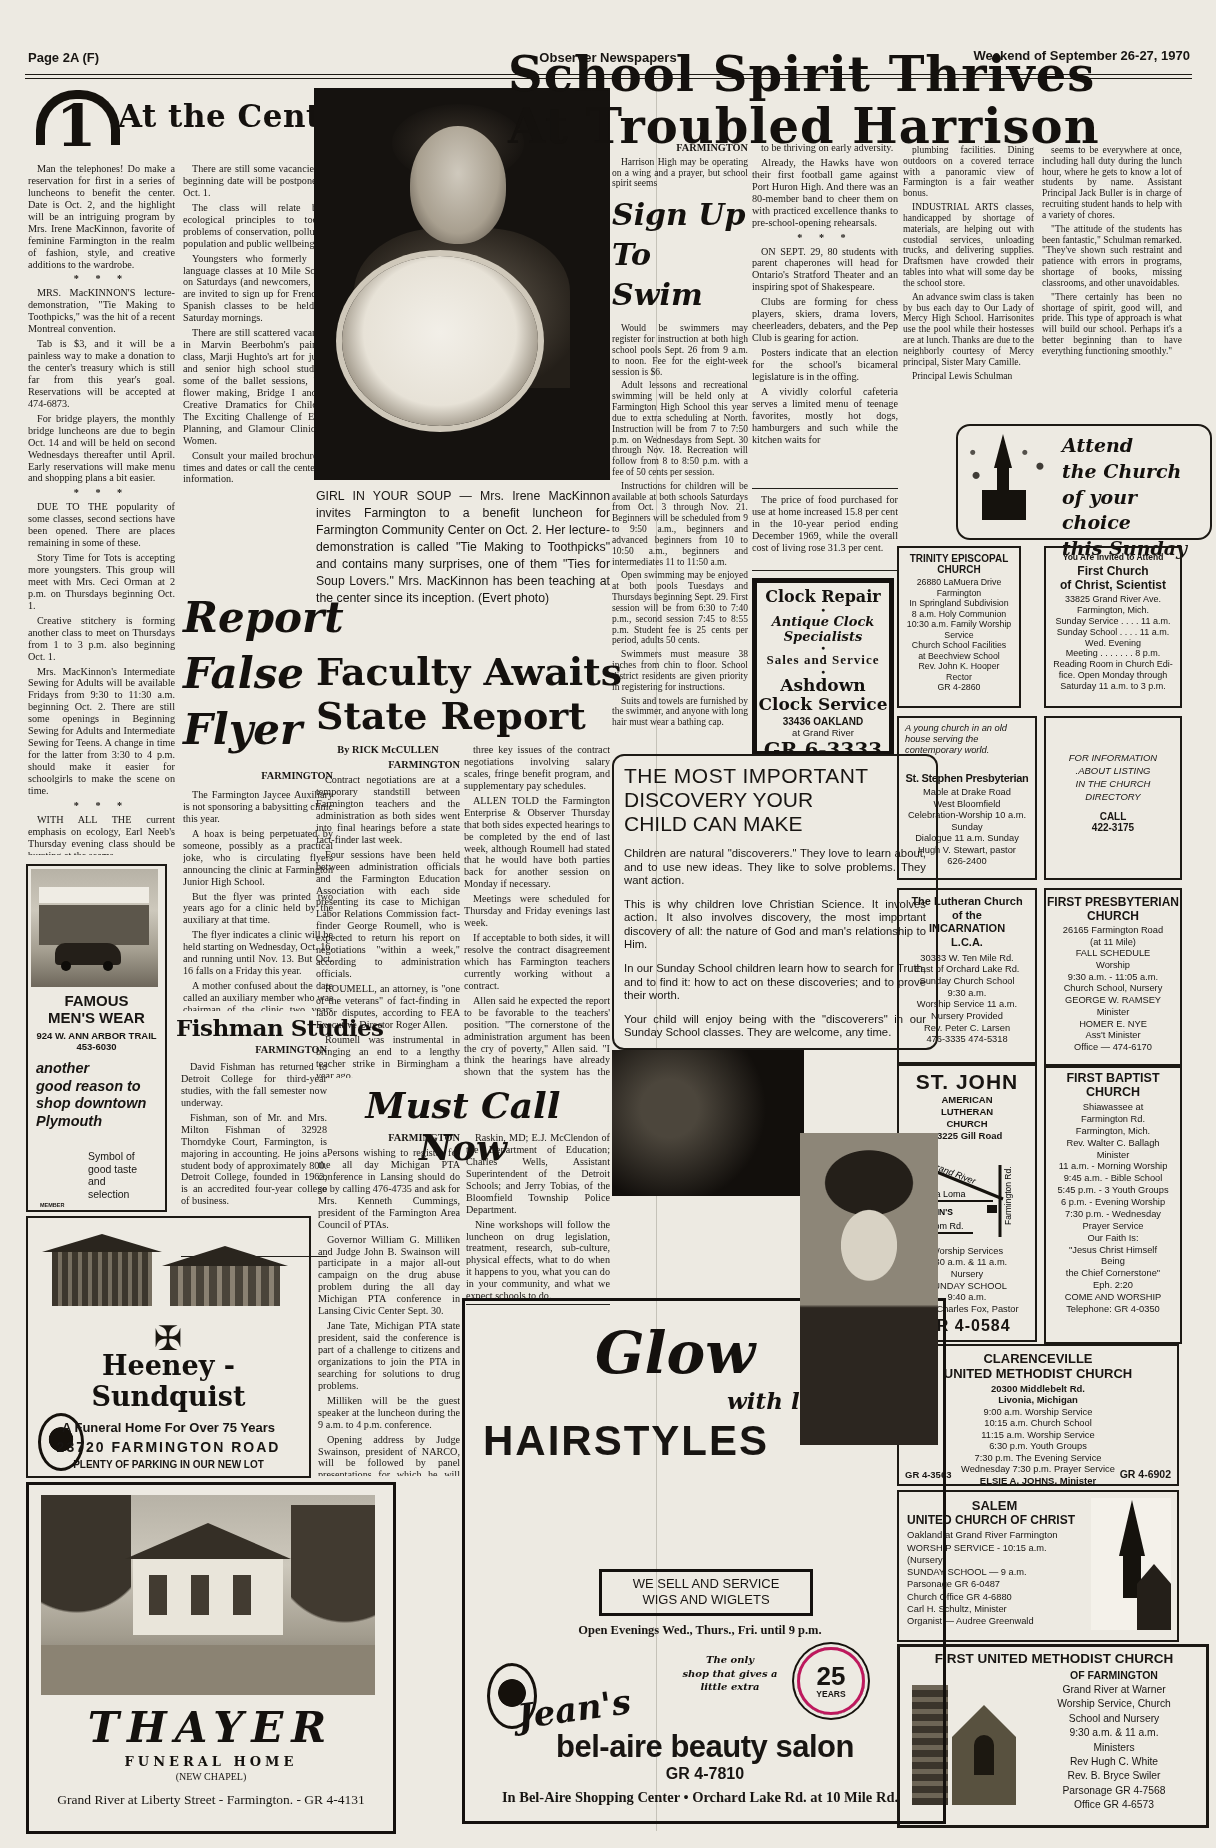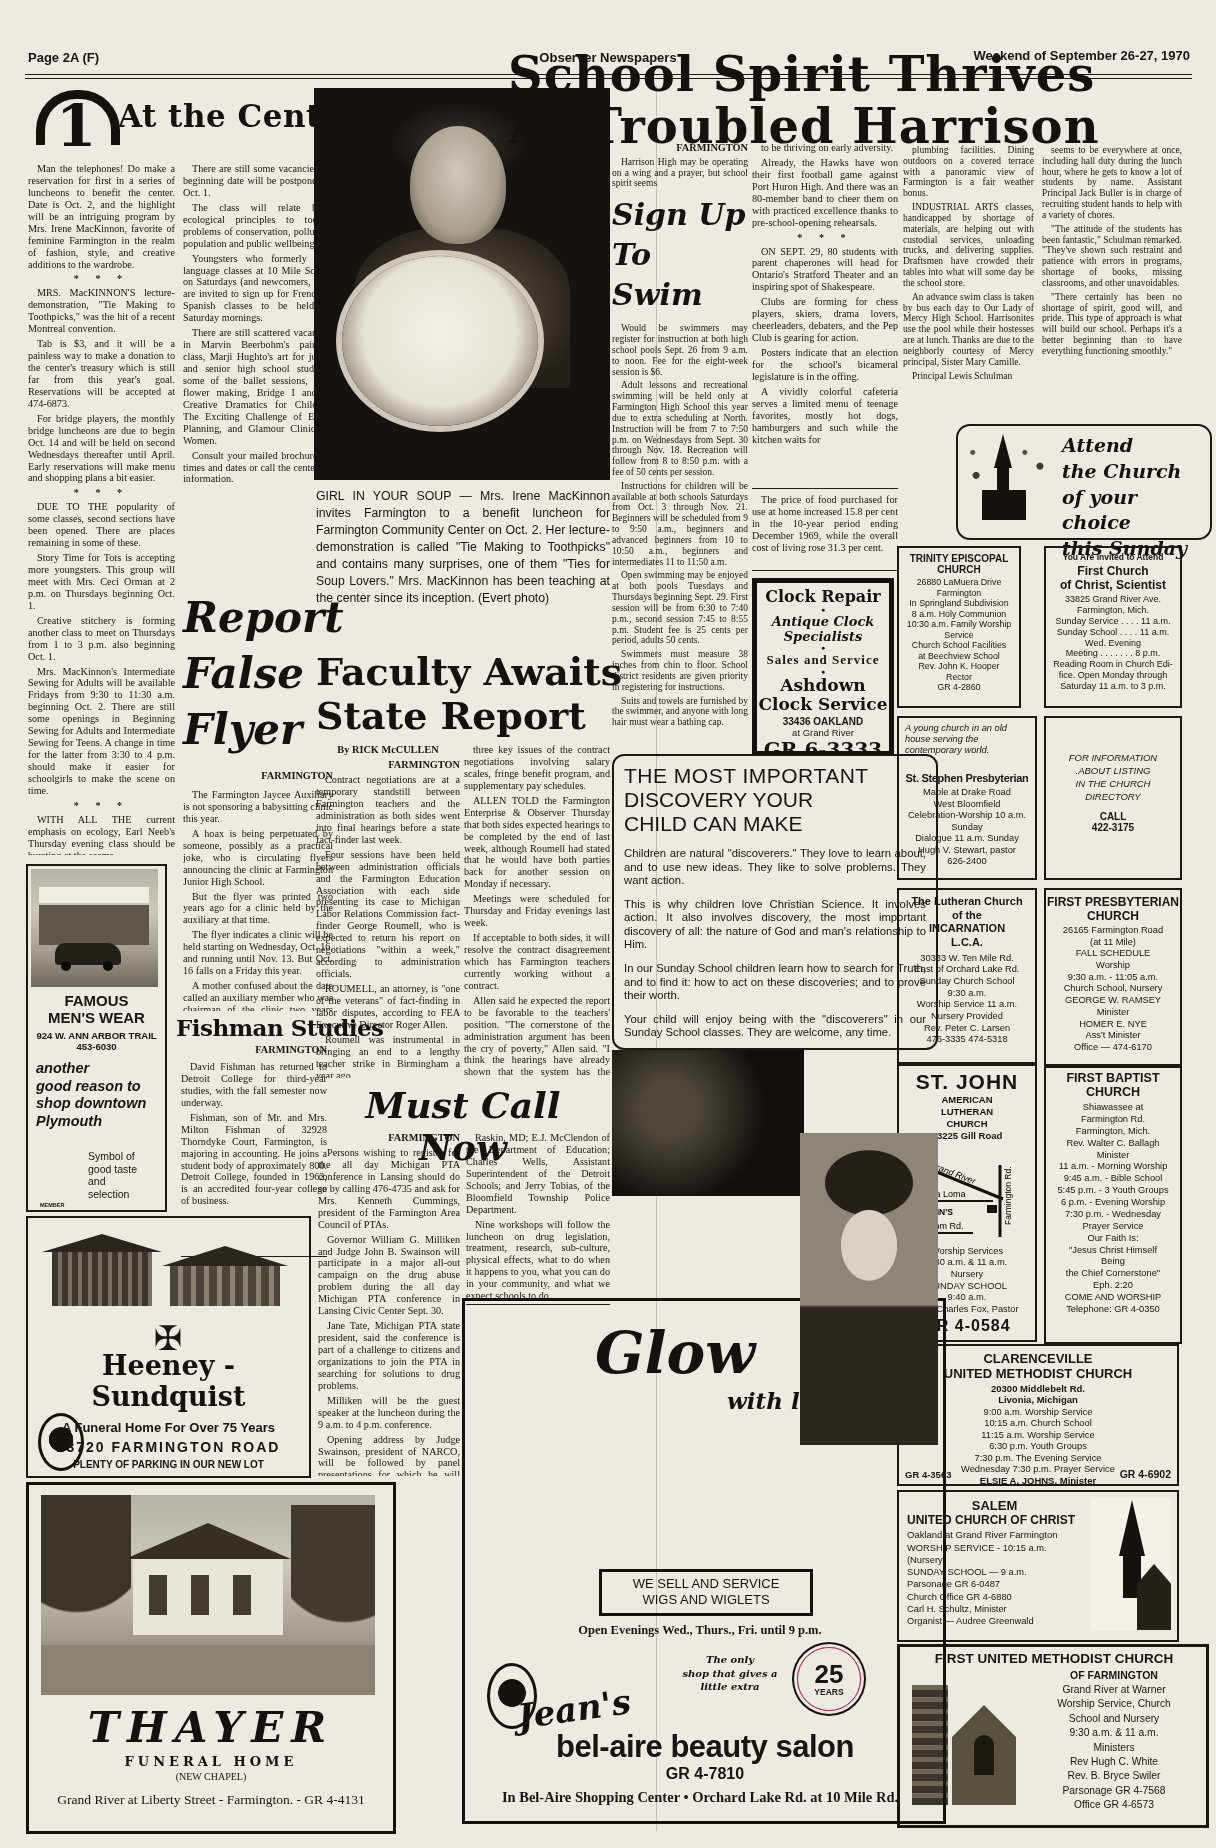--- a/index.html
+++ b/index.html
@@ -50,21 +50,21 @@
   .chdraw{position:absolute;}
   .chdraw .steeple{position:absolute;left:28px;top:0;width:0;height:0;border-left:9px solid transparent;
       border-right:9px solid transparent;border-bottom:34px solid #15120d;}
   .chdraw .tower{position:absolute;left:31px;top:32px;width:12px;height:40px;background:#15120d;}
   .chdraw .bodyc{position:absolute;left:16px;top:56px;width:44px;height:30px;background:#15120d;}
   .chdraw .foliage{position:absolute;inset:0;background:
       radial-gradient(circle at 12% 45%,rgba(20,17,12,.8) 0 3px,transparent 4px),
       radial-gradient(circle at 88% 35%,rgba(20,17,12,.8) 0 3px,transparent 4px),
       radial-gradient(circle at 70% 20%,rgba(20,17,12,.7) 0 2px,transparent 3px),
       radial-gradient(circle at 8% 20%,rgba(20,17,12,.7) 0 2px,transparent 3px);}
-  .badge{border:1px solid #be185d;border-radius:50%;box-shadow:0 0 0 3px #edeae2,0 0 0 5px #15110c;
+  .badge{border:3px solid #be185d;border-radius:50%;box-shadow:0 0 0 3px #edeae2,0 0 0 5px #15110c;
       display:flex;flex-direction:column;align-items:center;justify-content:center;
       font-family:"Liberation Sans",sans-serif;font-weight:bold;}
   .ovallogo{border:3px solid #15110c;border-radius:50%;position:relative;
       background:radial-gradient(circle at 50% 45%,#15110c 0 34%,transparent 36%);}
 </style>
 </head>
 <body>
 
 <div id="page">
 
@@ -520,20 +520,21 @@
           <p>Your child will enjoy being with the "discoverers" in our Sunday School classes. They are welcome, any time.</p>
         </div>
 
     </div>
   </div>
   <div class="photo darkphoto" style="left:612px;top:1050px;width:192px;height:146px;"></div>
 
   <div class="thickbox" style="left:462px;top:1298px;width:478px;height:520px;">
     <div class="abs hl ital" style="left:130px;top:18px;font-size:58px;">Glow</div>
     <div class="abs hl ital" style="left:262px;top:86px;font-size:23px;">with lively</div>
+    <div class="abs sans" style="left:18px;top:116px;font-size:42px;font-weight:bold;letter-spacing:2px;">HAIRSTYLES</div>
     <div class="abs sans ctr" style="left:134px;top:268px;width:204px;border:3px solid #14110e;padding:4px 2px;font-weight:normal;font-size:13px;line-height:1.25;">
       <div>WE SELL AND SERVICE</div>
         <div>WIGS AND WIGLETS</div>
     </div>
     <div class="abs ctr" style="left:100px;top:322px;width:270px;font-size:12.5px;font-weight:bold;">Open Evenings Wed., Thurs., Fri. until 9 p.m.</div>
     <div class="abs" style="left:22px;top:348px;width:130px;height:110px;">
       <div class="abs ovallogo" style="left:0;top:14px;width:44px;height:60px;"></div>
       <div class="abs hl ital" style="left:30px;top:40px;font-size:34px;transform:rotate(-8deg);">Jean's</div>
     </div>
     <div class="abs hl ital ctr lines" style="left:200px;top:352px;width:130px;font-size:10px;line-height:1.25;">

